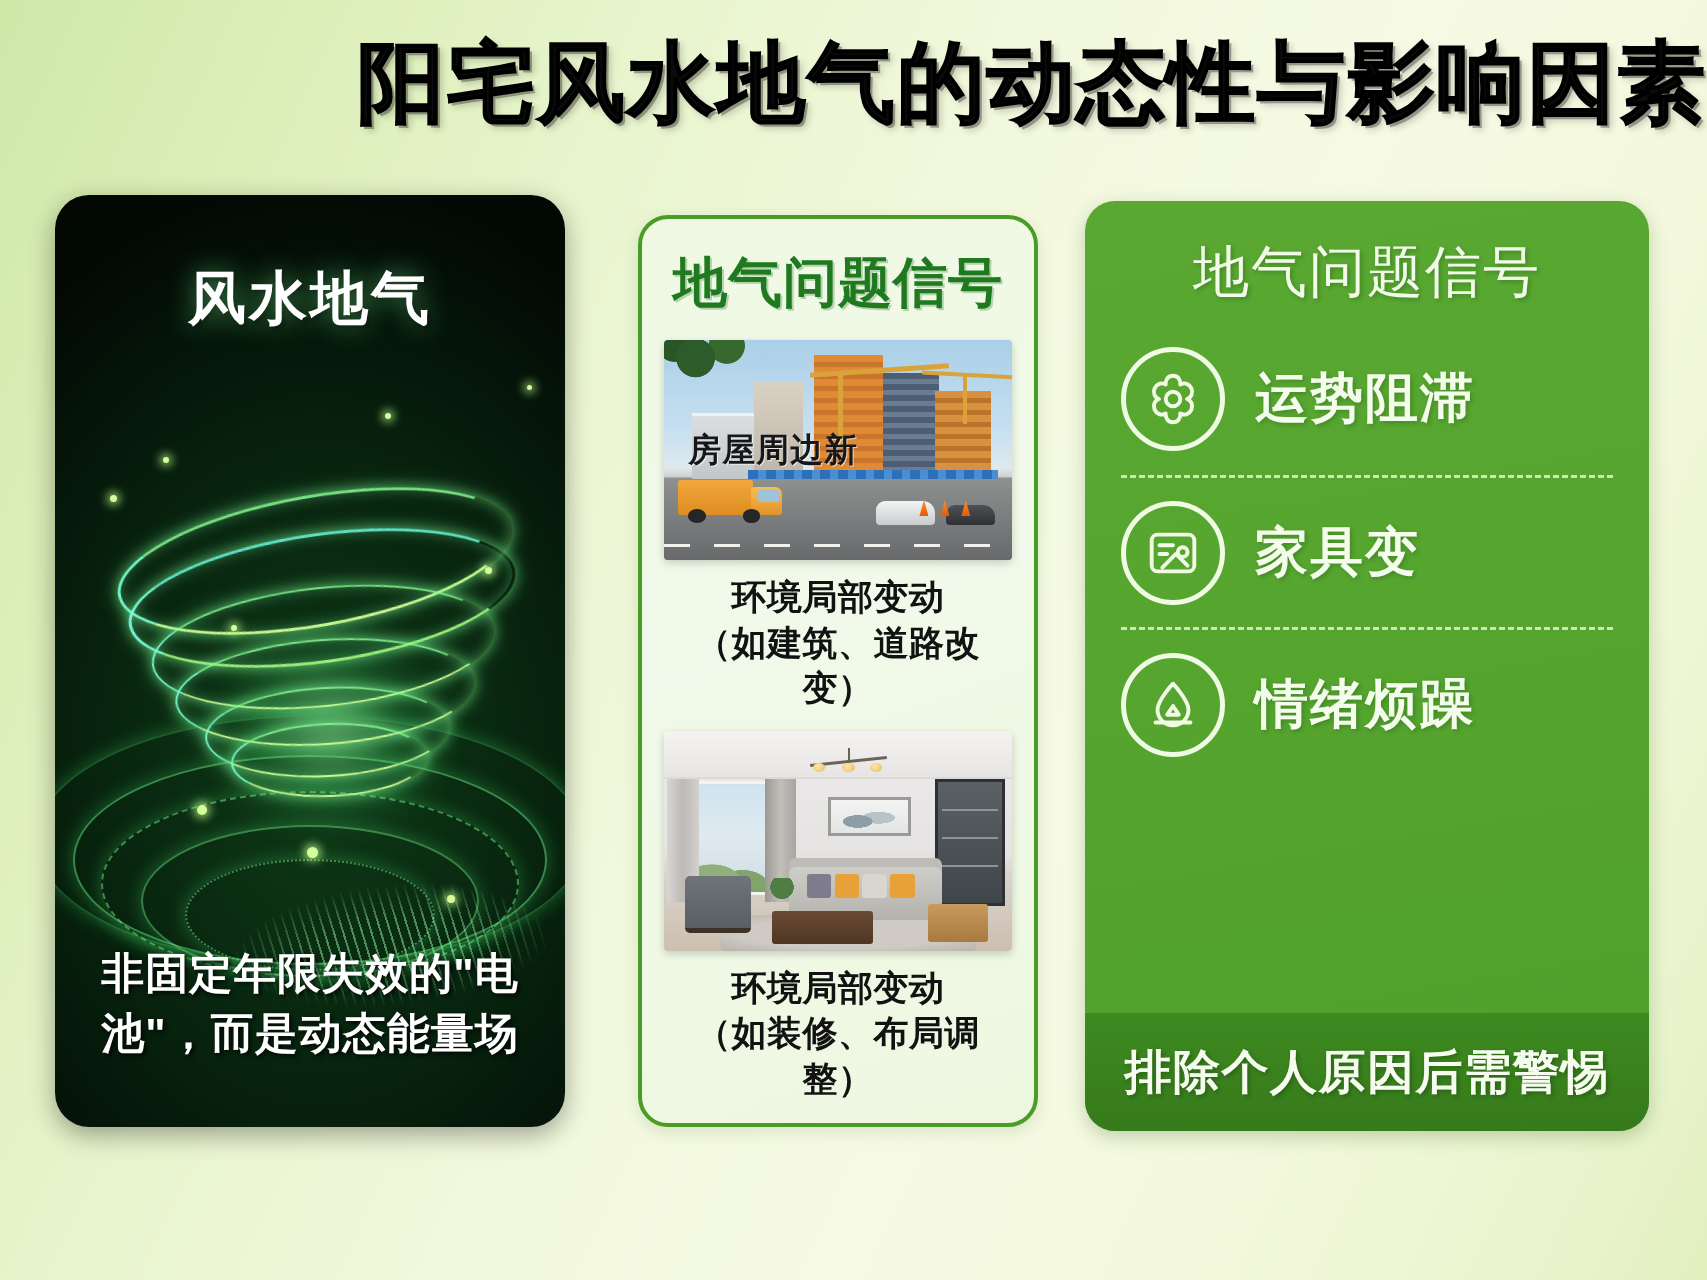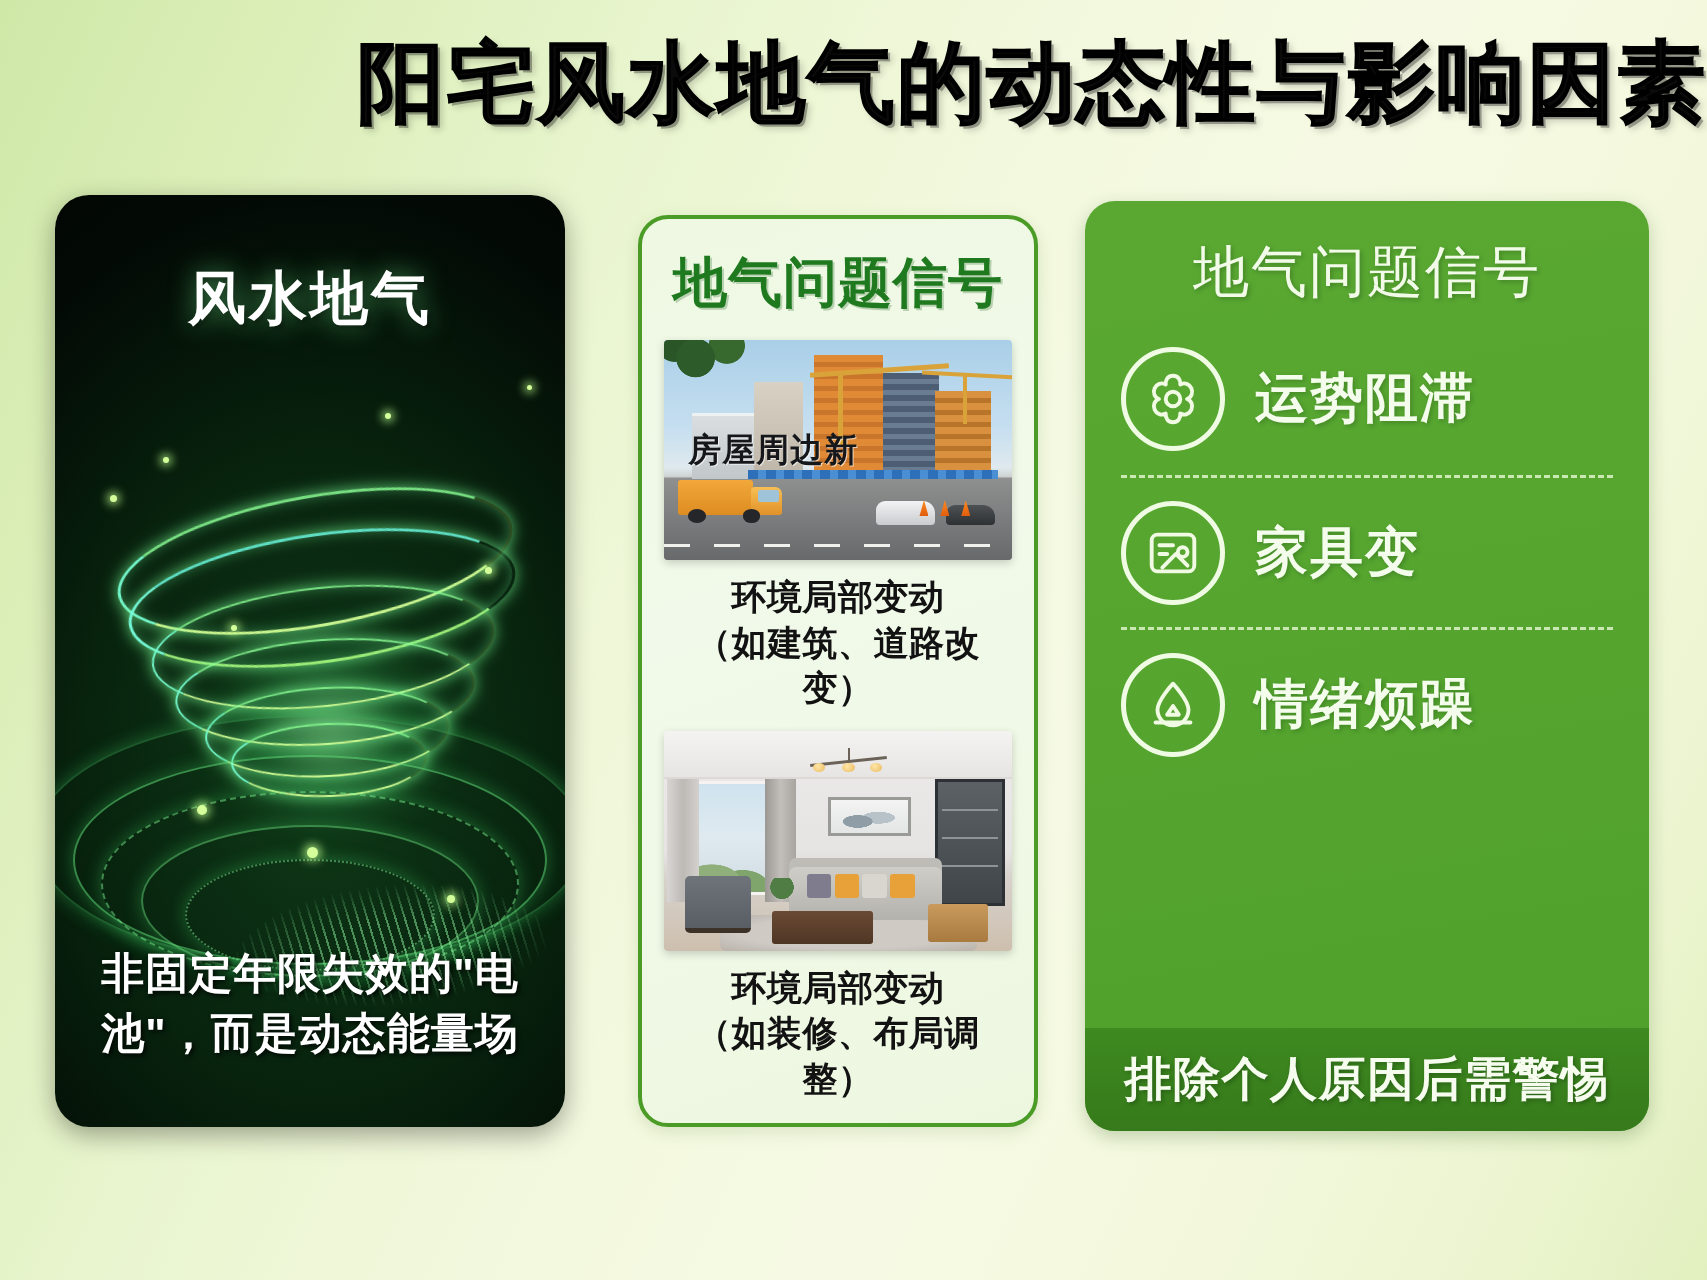--- a/index.html
+++ b/index.html
@@ -308,21 +308,21 @@
   .signal-label {
     font-size: 53px;
     font-weight: 900;
     color: #f4fdec;
     letter-spacing: 2px;
     text-shadow: 2px 2px 4px rgba(30,70,20,0.30);
   }
   #right-footer {
     position: absolute;
     left: 0; right: 0; bottom: 0;
-    height: 103px;
+    height: 118px;
     background: linear-gradient(180deg,#3e8a20,#367a1b);
     display: flex;
     align-items: center;
     justify-content: center;
     font-size: 47px;
     font-weight: 900;
     color: #f6fdef;
     letter-spacing: 1.5px;
     text-shadow: 2px 2px 4px rgba(20,50,12,0.4);
   }

